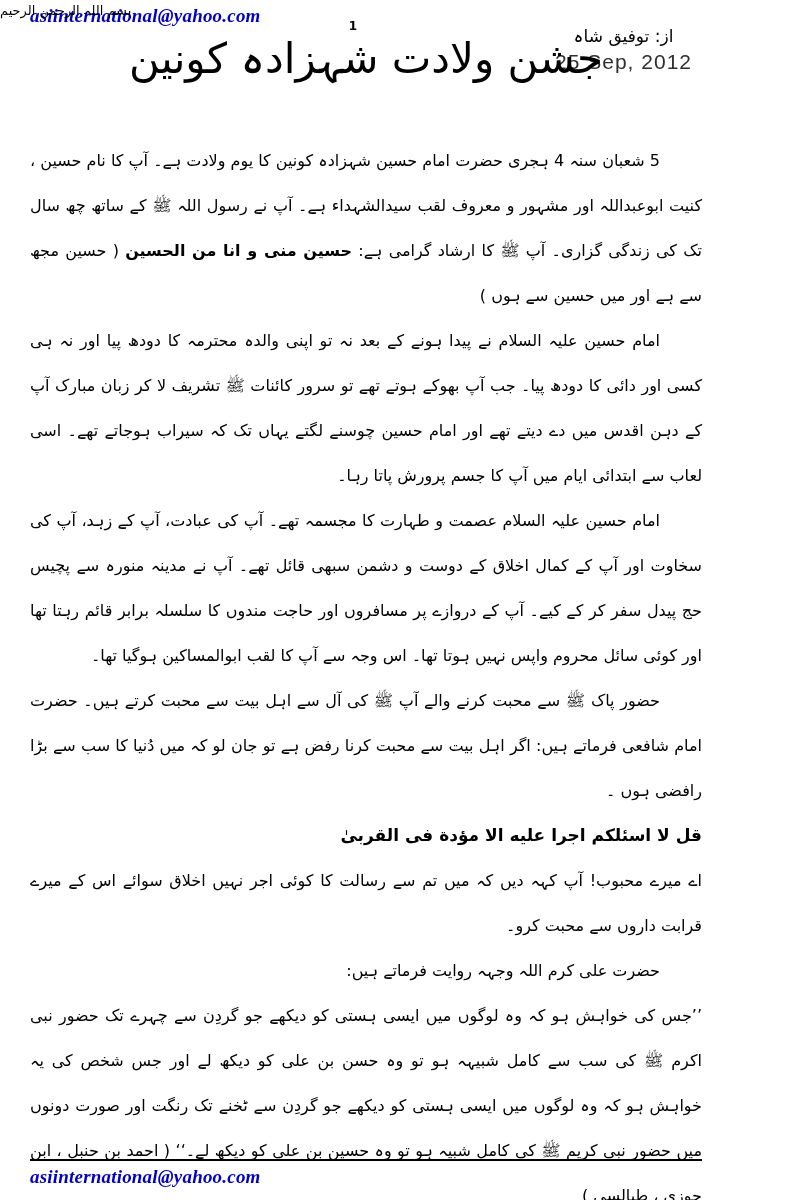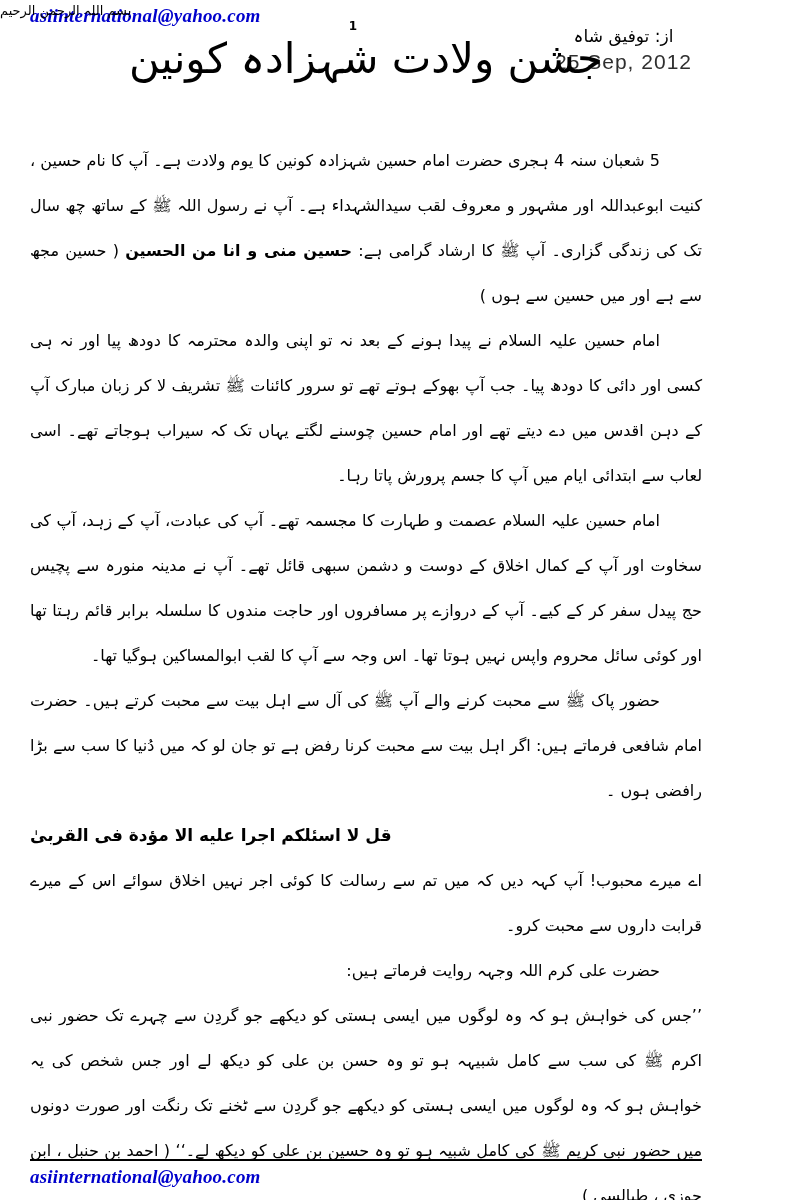--- a/index.html
+++ b/index.html
@@ -36,21 +36,21 @@
   
   .content{
     position:absolute;top:138px;left:30px;right:30px;
     direction:rtl;text-align:justify;
     font-size:16px;line-height:45px;color:#000;
   }
   .para{margin:0;text-indent:42px;}
   .para.noindent{text-indent:0;}
   .hadith{font-weight:bold;}
   .verse{
-    margin:0;text-indent:0;text-align:left;
+    margin:0;text-indent:0;text-align:right;
     font-weight:bold;font-size:17px;
   }
   
   .footer{
     position:absolute;left:30px;right:30px;bottom:12px;
     background:#ffffff;border-top:2px solid #000;padding-top:5px;
     display:flex;justify-content:space-between;align-items:baseline;
   }
   .footer-email,.footer-url{
     font-family:"Liberation Serif",serif;font-weight:bold;font-style:italic;

